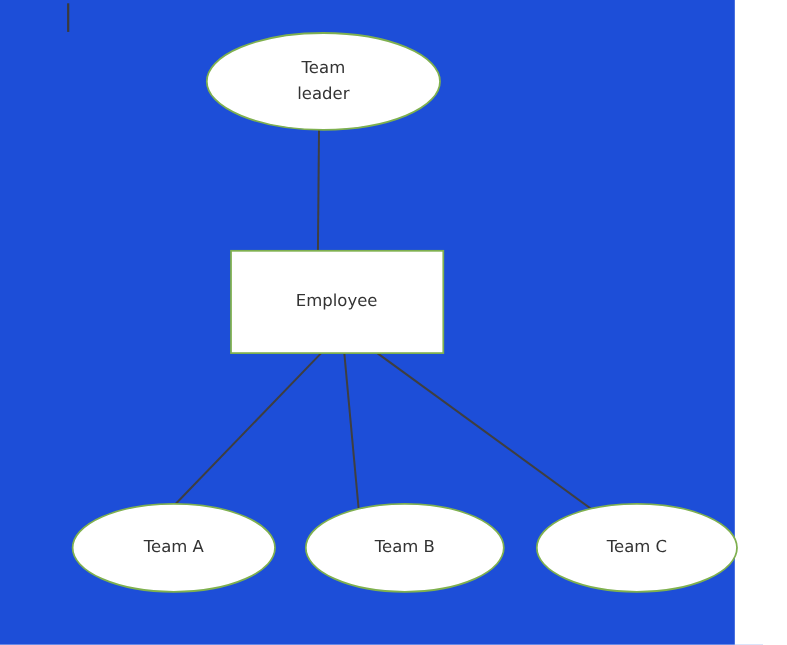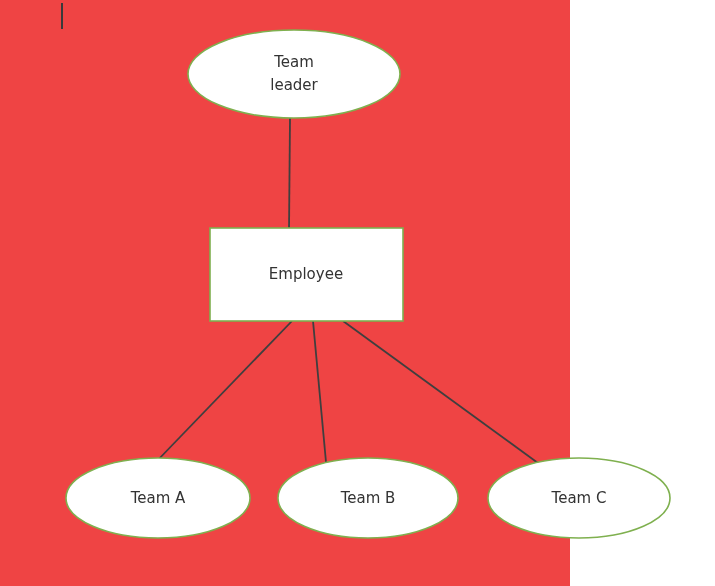--- a/index.html
+++ b/index.html
@@ -42,21 +42,21 @@
     stroke-linecap: butt;
   }
   .text-caret {
     position: absolute;
     background: #3a3a3a;
   }
 </style>
 </head>
 <body style="width: 715px; height: 586px;">
 
-<div id="diagram-canvas" style="width: 570px; height: 586px; background: #ef4444;">
+<div id="diagram-canvas" style="width: 668px; height: 586px; background: #1d4ed8;">
 
   <span class="text-caret" style="left: 61px; top: 3px; width: 2px; height: 26px; background: rgb(58, 58, 58);"></span>
 
   <svg class="diagram-svg" viewBox="0 0 715 586">
     <g id="connector-layer">
         <line class="connector" x1="290" y1="118" x2="289" y2="231" stroke="#3f3f3f" stroke-width="1.8"></line>
         <line class="connector" x1="292" y1="321" x2="155" y2="463" stroke="#3f3f3f" stroke-width="1.8"></line>
         <line class="connector" x1="313" y1="321" x2="327" y2="473" stroke="#3f3f3f" stroke-width="1.8"></line>
         <line class="connector" x1="343" y1="321" x2="553" y2="474" stroke="#3f3f3f" stroke-width="1.8"></line>
       </g>

